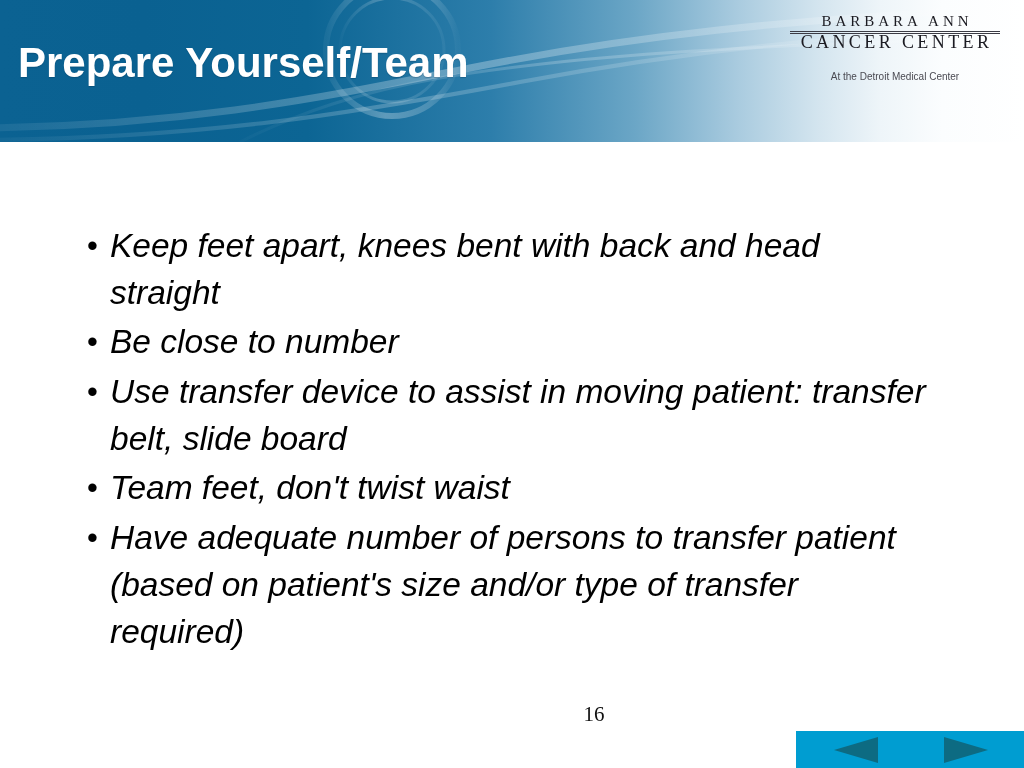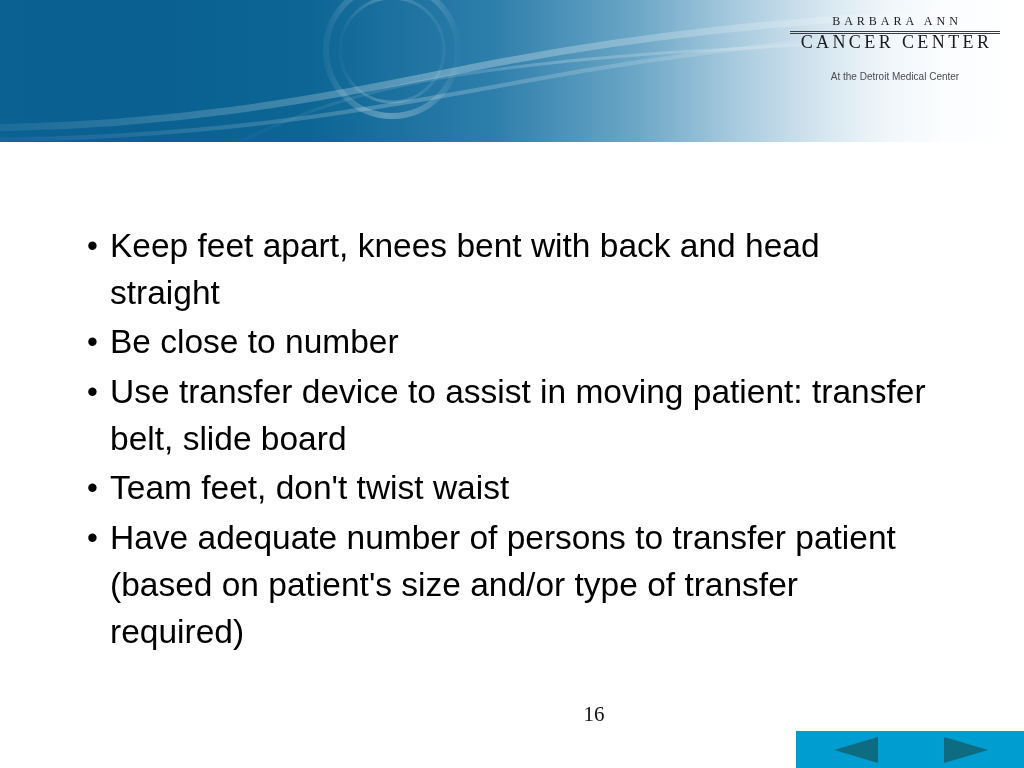--- a/index.html
+++ b/index.html
@@ -72,21 +72,21 @@
   
   .logo {
     position: absolute;
     right: 22px;
     top: 14px;
     width: 214px;
     text-align: center;
     font-family: "Liberation Serif", serif;
   }
   .logo-top {
-    font-size: 12px;
+    font-size: 15px;
     letter-spacing: 4.0px;
     color: #1b1b22;
     line-height: 15px;
     white-space: nowrap;
     padding-left: 4px;
   }
   .logo-rule {
     height: 1px;
     background: #3b3b44;
     margin: 2px 2px 0 2px;
@@ -144,20 +144,21 @@
     padding-left: 9px;
     box-sizing: border-box;
   }
   .bullet-text {
     flex: 1 1 auto;
     font-family: "Liberation Sans", sans-serif;
     font-size: 33.5px;
     line-height: 47px;
     color: #000000;
     max-width: 828px;
+    font-style: italic;
   }
 
   
   .page-number {
     position: absolute;
     left: 564px;
     top: 701px;
     width: 60px;
     text-align: center;
     font-family: "Liberation Serif", serif;
@@ -213,20 +214,21 @@
           <stop offset="1" stop-color="#ffffff" stop-opacity="0.05"></stop>
         </linearGradient>
       </defs>
       <circle cx="392" cy="50" r="66" fill="none" stroke="url(#swoosh1)" stroke-width="6"></circle>
       <circle cx="392" cy="50" r="52" fill="none" stroke="url(#swoosh2)" stroke-width="3"></circle>
       <path d="M -40 128 C 180 128 330 96 470 68 C 620 38 780 18 1060 6" fill="none" stroke="url(#swoosh1)" stroke-width="7"></path>
       <path d="M -40 140 C 200 140 360 112 520 82 C 680 52 840 34 1060 24" fill="none" stroke="url(#swoosh2)" stroke-width="4"></path>
       <path d="M 240 142 C 300 112 360 92 440 78 C 560 58 720 44 1060 38" fill="none" stroke="url(#swoosh2)" stroke-width="3"></path>
     </svg>
 
+    <h1 class="header-title">Prepare Yourself/Team</h1>
 
     <div class="logo">
       <div class="logo-top">BARBARA ANN</div>
       <div class="logo-rule"></div>
       <div class="logo-rule2"></div>
       <div class="logo-mid">CANCER CENTER</div>
       <div class="logo-sub">At the Detroit Medical Center</div>
     </div>
   </div>
 

